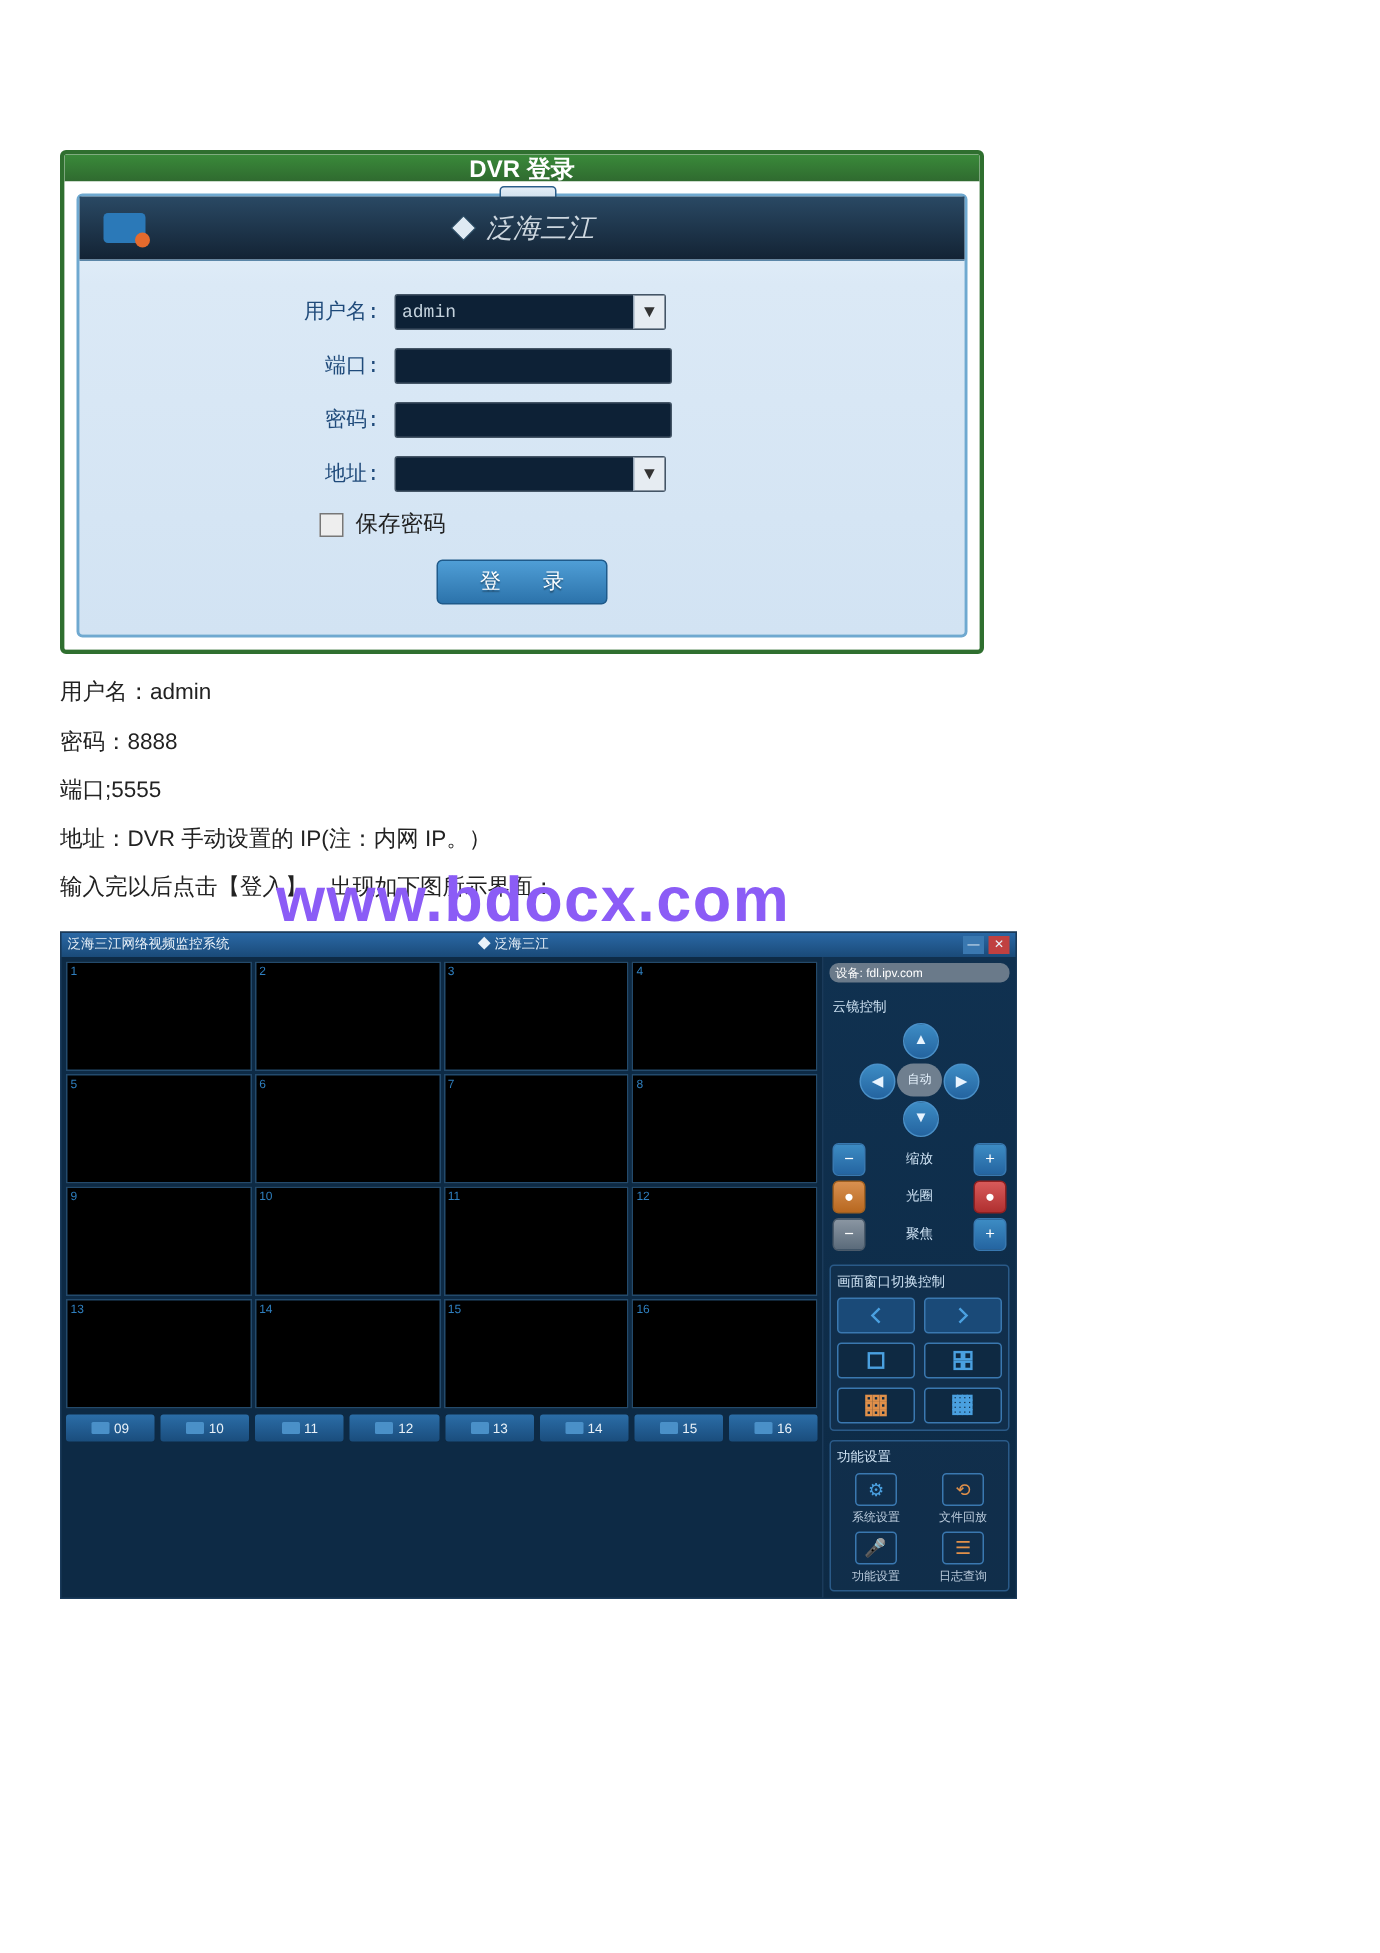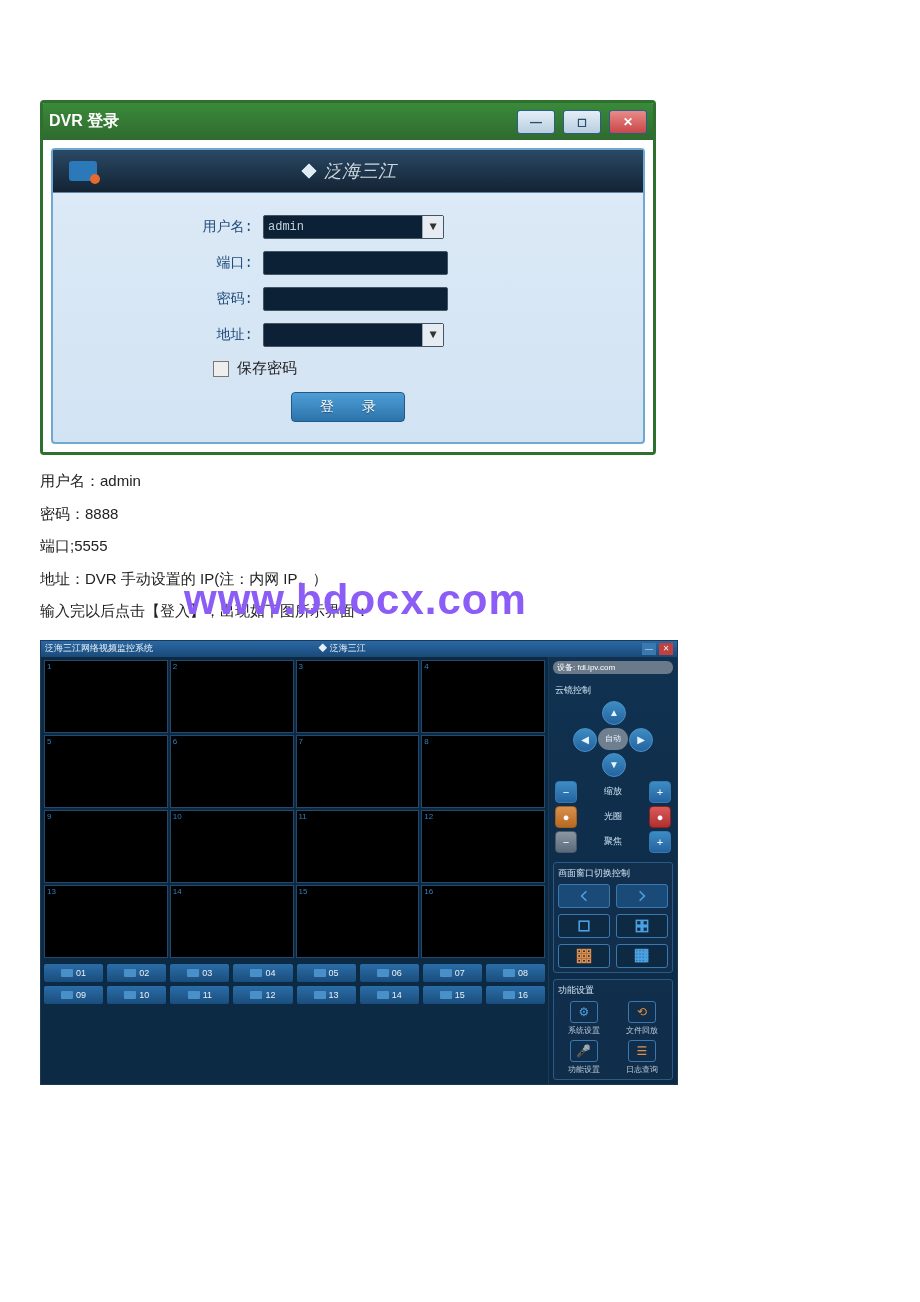--- a/index.html
+++ b/index.html
@@ -6,22 +6,22 @@
     margin:0;padding:40px;background:#fff;
     font-family:"Microsoft YaHei","SimSun",Arial,sans-serif;
     font-size:15px;color:#222;width:920px;box-sizing:border-box;
   }
   .login-window{
     width:610px;margin:60px 0 12px 0;
     border:3px solid #2f6f2f;border-radius:4px;overflow:hidden;
   }
   .titlebar{
     background:linear-gradient(to bottom,#3a8a3a,#2f6a2f);
-    height:37px;display:flex;align-items:center;padding:0 6px;
-    color:#fff;font-weight:bold;font-size:16px;
+    height:18px;display:flex;align-items:center;padding:0 6px;
+    color:#fff;font-weight:bold;font-size:16px;flex-direction:column;
   }
   .titlebar .title{flex:1;}
   .winbtn{
     width:36px;height:22px;border:1px solid #2a5d8a;border-radius:3px;
     background:linear-gradient(to bottom,#e4eef7,#b9cee0);
     margin-left:8px;display:flex;align-items:center;justify-content:center;
     color:#2a4d6a;font-size:12px;font-weight:bold;
   }
   .winbtn.close{background:linear-gradient(to bottom,#e98a8a,#c94747);color:#fff;}
   .login-body{
@@ -257,30 +257,20 @@
           <div class="vcell">
             <span>14</span>
           </div>
           <div class="vcell">
             <span>15</span>
           </div>
           <div class="vcell">
             <span>16</span>
           </div>
         </div>
-      <div class="ch-bar" id="ch-bar">
-          <div class="ch"><span class="cic"></span>01</div>
-          <div class="ch"><span class="cic"></span>02</div>
-          <div class="ch"><span class="cic"></span>03</div>
-          <div class="ch"><span class="cic"></span>04</div>
-          <div class="ch"><span class="cic"></span>05</div>
-          <div class="ch"><span class="cic"></span>06</div>
-          <div class="ch"><span class="cic"></span>07</div>
-          <div class="ch"><span class="cic"></span>08</div>
-        </div>
       <div class="ch-bar" id="ch-bar2" style="margin-top:4px;">
           <div class="ch"><span class="cic"></span>09</div>
           <div class="ch"><span class="cic"></span>10</div>
           <div class="ch"><span class="cic"></span>11</div>
           <div class="ch"><span class="cic"></span>12</div>
           <div class="ch"><span class="cic"></span>13</div>
           <div class="ch"><span class="cic"></span>14</div>
           <div class="ch"><span class="cic"></span>15</div>
           <div class="ch"><span class="cic"></span>16</div>
         </div>

